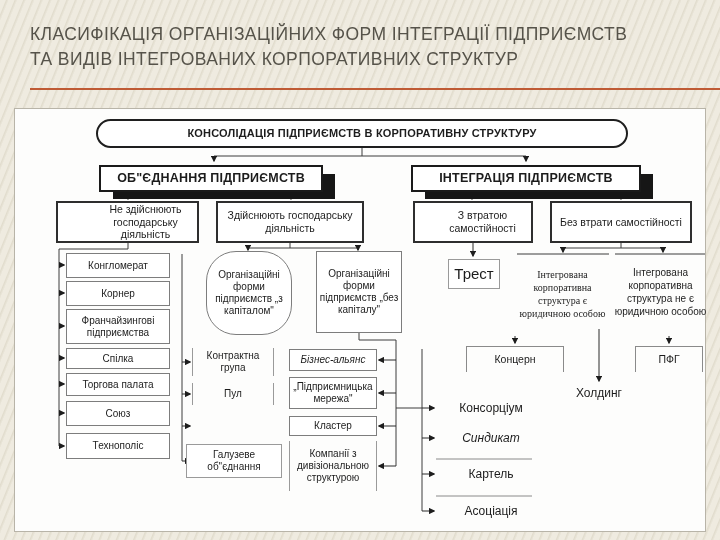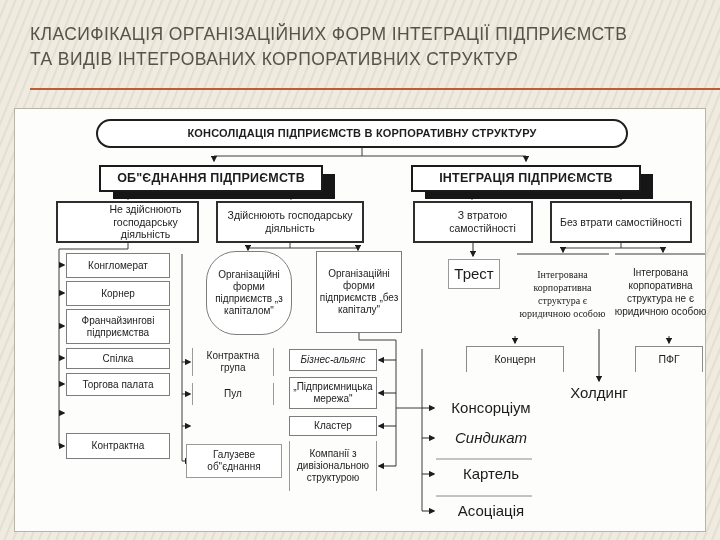--- a/index.html
+++ b/index.html
@@ -33,21 +33,21 @@
     font-weight:bold; font-size:11px; letter-spacing:.2px;}
   .shadowbox{border:2px solid #1a1a1a; background:#fff; font-weight:bold;
     font-size:12.5px; letter-spacing:.2px; box-shadow:13px 8px 0 -1px #161616;}
   .b2{border:2px solid #2e2e2e; background:#fff; font-size:10.5px;}
   .b1{border:1px solid #7d7d7d; background:#fff;}
   .b1l{border:1px solid #9a9a9a; background:#fff;}
   .colside{border-left:1px solid #9a9a9a; border-right:1px solid #9a9a9a;
     background:transparent;}
   .bracket{border:1px solid #8a8a8a; border-bottom:none; background:transparent;
     font-size:10.5px;}
-  .plain{background:transparent; font-size:15px;}
+  .plain{background:transparent; font-size:12px;}
   .ics{font-size:10px; line-height:1.32;}
   svg .ln{stroke:#3c3c3c; stroke-width:1; fill:none;}
   svg .sep{stroke:#8a8a8a; stroke-width:1; fill:none;}
   svg .ar{stroke:#2a2a2a; stroke-width:1; fill:none;}
 </style>
 </head>
 <body>
 
 <div class="slide">
 
@@ -107,21 +107,22 @@
     <div class="node b2" style="left:41px;top:92px;width:143px;height:42px;padding-left:36px;">Не здійснюють господарську діяльність</div>
     <div class="node b2" style="left:201px;top:92px;width:148px;height:42px;">Здійснюють господарську діяльність</div>
     <div class="node b2" style="left:398px;top:92px;width:120px;height:42px;padding-left:19px;">З втратою самостійності</div>
     <div class="node b2" style="left:535px;top:92px;width:142px;height:42px;">Без втрати самостійності</div>
 
     <div class="node b1" style="left:51px;top:144px;width:104px;height:25px;">Конгломерат</div>
     <div class="node b1" style="left:51px;top:172px;width:104px;height:25px;">Корнер</div>
     <div class="node b1" style="left:51px;top:200px;width:104px;height:35px;">Франчайзингові підприємства</div>
     <div class="node b1" style="left:51px;top:239px;width:104px;height:21px;">Спілка</div>
     <div class="node b1" style="left:51px;top:264px;width:104px;height:23px;">Торгова палата</div>
-    <div class="node b1" style="left:51px;top:324px;width:104px;height:26px;">Контрактна</div>
+    <div class="node b1" style="left:51px;top:292px;width:104px;height:25px;">Союз</div>
+    <div class="node b1" style="left:51px;top:324px;width:104px;height:26px;">Технополіс</div>
 
     <div class="node b1" style="left:191px;top:142px;width:86px;height:84px;border-radius:30px;">Організаційні форми підприємств „з капіталом"</div>
     <div class="node b1" style="left:301px;top:142px;width:86px;height:82px;">Організаційні форми підприємств „без капіталу"</div>
 
     <div class="node colside" style="left:177px;top:239px;width:82px;height:28px;">Контрактна група</div>
     <div class="node colside" style="left:177px;top:274px;width:82px;height:22px;">Пул</div>
     <div class="node b1l" style="left:171px;top:335px;width:96px;height:34px;">Галузеве об"єднання</div>
 
     <div class="node b1" style="left:274px;top:240px;width:88px;height:22px;font-style:italic;">Бізнес-альянс</div>
     <div class="node b1" style="left:274px;top:268px;width:88px;height:32px;">„Підприємницька мережа"</div>

